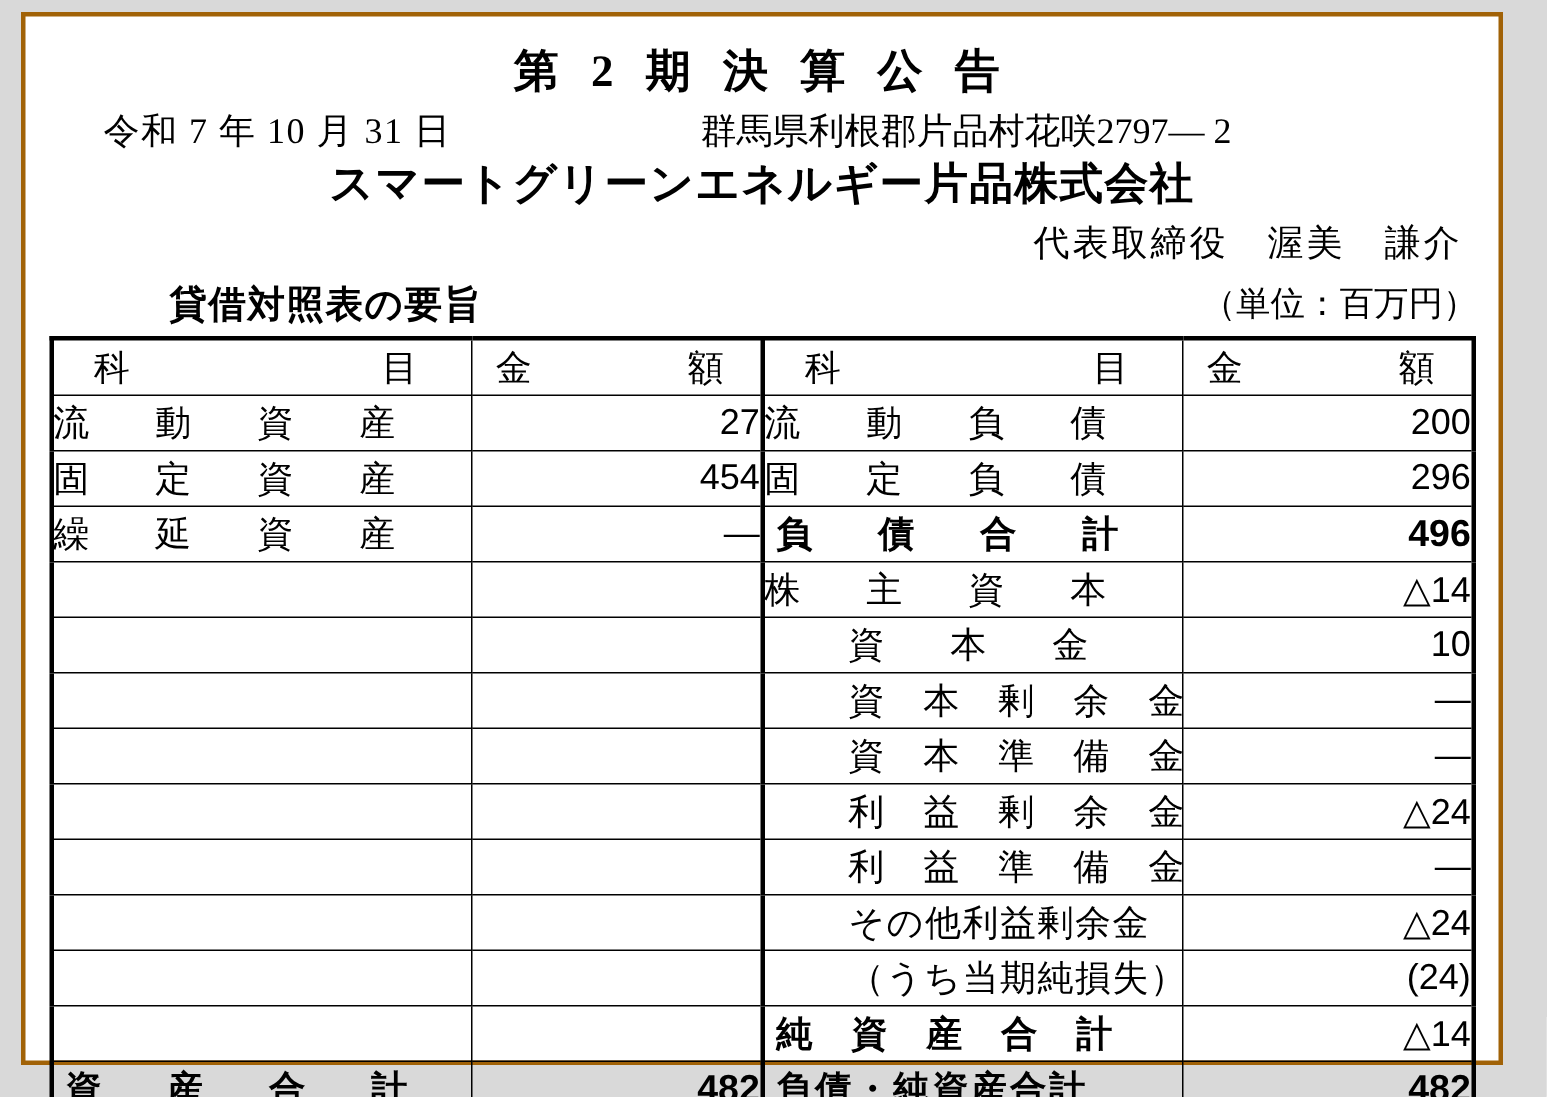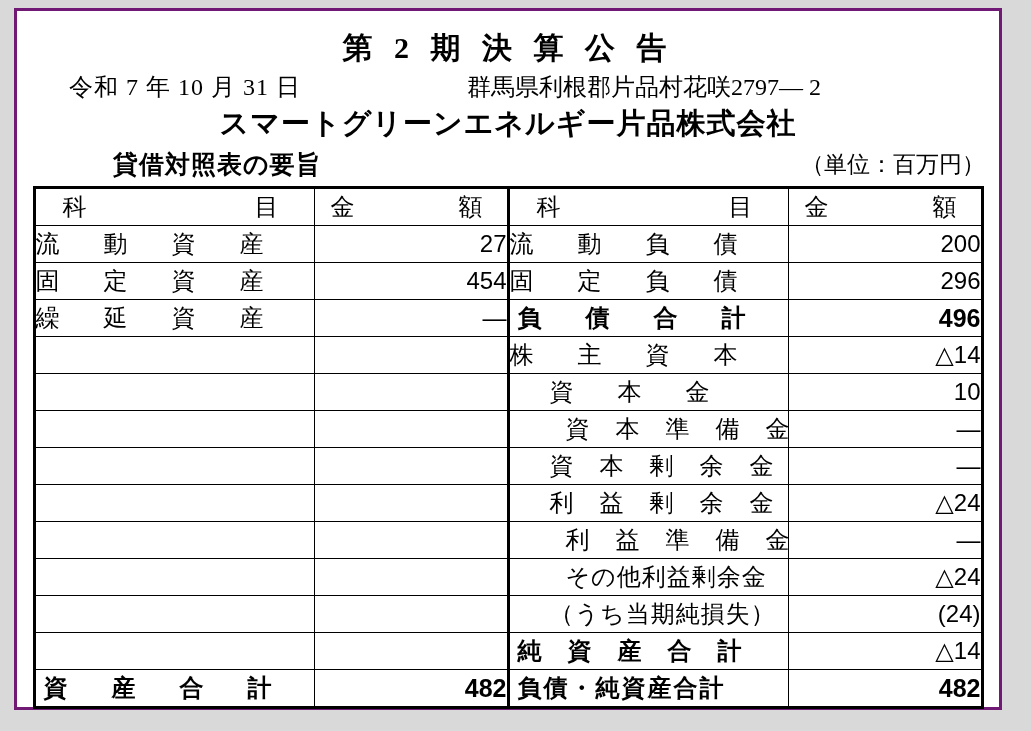--- a/index.html
+++ b/index.html
@@ -14,21 +14,21 @@
     color: #000;
     overflow: hidden;
   }
   #page {
     position: absolute;
     left: 14px;
     top: 8px;
     width: 988px;
     height: 702px;
     background: #ffffff;
-    border: 3px solid #701a75;
+    border: 3px solid #a16207;
     box-sizing: border-box;
     padding: 0;
   }
   .inner {
     position: relative;
     width: 100%;
     height: 100%;
   }
 
   
@@ -127,21 +127,21 @@
     letter-spacing: 8px;
     padding-left: 8px;
     height: 38px;
   }
   .item {
     padding-left: 14px;
     letter-spacing: 10px;
     white-space: nowrap;
     height: 36px;
   }
-  .item.ind1 { padding-left: 40px; }
+  .item.ind1 { padding-left: 56px; }
   .item.ind2 { padding-left: 56px; }
   .item.center {
     text-align: left;
     letter-spacing: 10px;
     padding-left: 8px;
     font-weight: bold;
     margin-top: 44px;
   }
   .item.tight { letter-spacing: 2px; }
   .amt {
@@ -166,20 +166,21 @@
 
     <div class="title">第 2 期 決 算 公 告</div>
 
     <div class="row-date">
       <span class="date">令和 7 年 10 月 31 日</span>
       <span class="address">群馬県利根郡片品村花咲2797— 2</span>
     </div>
 
     <div class="company">スマートグリーンエネルギー片品株式会社</div>
 
+    <div class="rep">代表取締役　渥美　謙介</div>
 
     <div class="bs-line">
       <span class="bs-title">貸借対照表の要旨</span>
       <span class="bs-unit">（単位：百万円）</span>
     </div>
 
     <table class="bs">
       <colgroup>
         <col style="width:280px">
         <col style="width:194px">
@@ -226,28 +227,28 @@
         <tr>
           <td class="item outer-l blank"></td>
           <td class="amt mid-r"></td>
           <td class="item ind1">資　本　金</td>
           <td class="amt outer-r">10</td>
         </tr>
 
         <tr>
           <td class="item outer-l blank"></td>
           <td class="amt mid-r"></td>
+          <td class="item ind1">資 本 剰 余 金</td>
+          <td class="amt outer-r">—</td>
+        </tr>
+
+        <tr>
+          <td class="item outer-l blank"></td>
+          <td class="amt mid-r"></td>
           <td class="item ind2">資 本 準 備 金</td>
-          <td class="amt outer-r">—</td>
-        </tr>
-
-        <tr>
-          <td class="item outer-l blank"></td>
-          <td class="amt mid-r"></td>
-          <td class="item ind1">資 本 剰 余 金</td>
           <td class="amt outer-r">—</td>
         </tr>
 
         <tr>
           <td class="item outer-l blank"></td>
           <td class="amt mid-r"></td>
           <td class="item ind1">利 益 剰 余 金</td>
           <td class="amt outer-r tri">△24</td>
         </tr>
 

